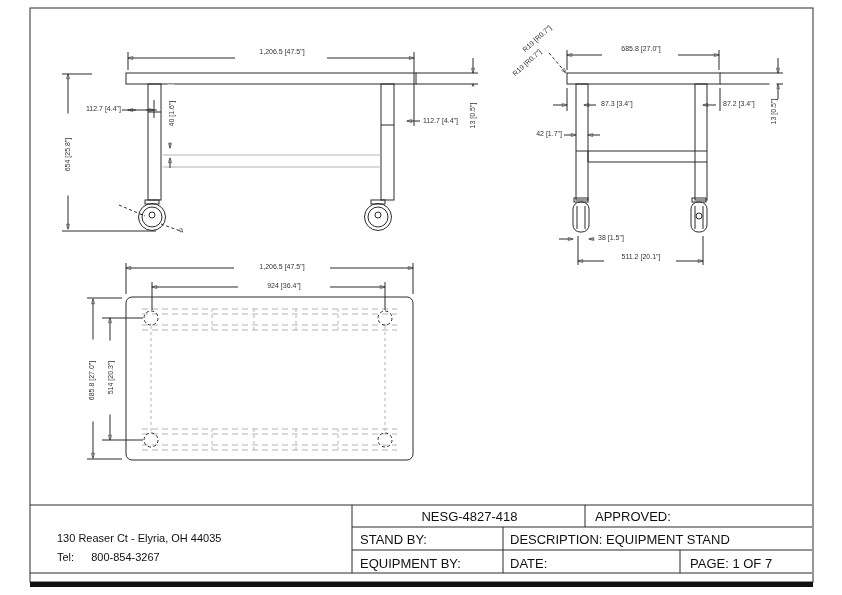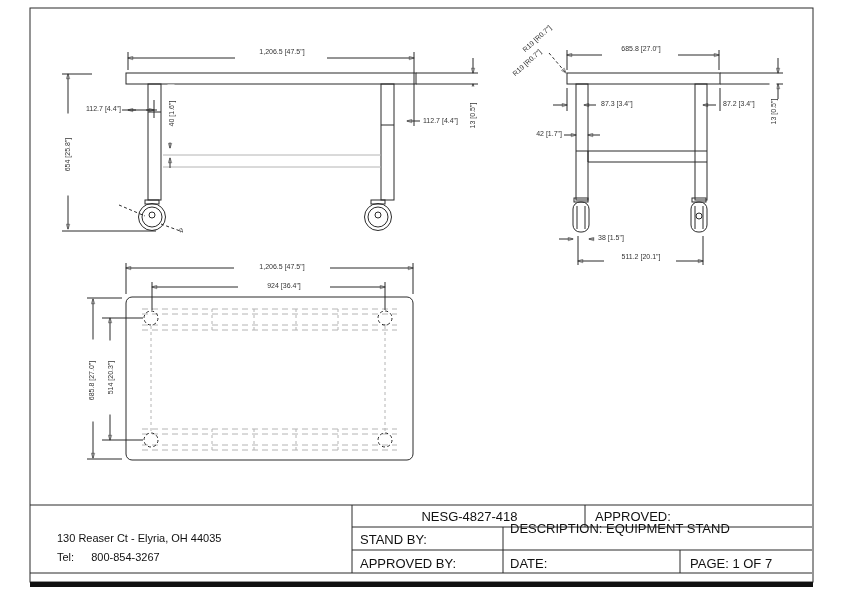--- a/index.html
+++ b/index.html
@@ -209,18 +209,18 @@
   <div class="dim rot" style="left:73px;top:374px;width:72px;">514 [20.3"]</div>
 
   <div class="tb" style="left:57px;top:532px;">130 Reaser Ct - Elyria, OH 44035</div>
   <div class="tb" style="left:57px;top:551px;">
     <span>Tel:</span>
     <span style="margin-left:14px;margin-top:48px;">800-854-3267</span>
   </div>
   <div class="tb2 ctr" style="left:372px;top:509px;width:195px;text-align:center;">NESG-4827-418</div>
   <div class="tb2" style="left:595px;top:509px;">APPROVED:</div>
   <div class="tb2" style="left:360px;top:532px;">STAND BY:</div>
-  <div class="tb2" style="left:510px;top:521px;">DESCRIPTION: EQUIPMENT STAND</div>
-  <div class="tb2" style="left:360px;top:556px;">APPROVED BY:</div>
+  <div class="tb2" style="left:510px;top:532px;">DESCRIPTION: EQUIPMENT STAND</div>
+  <div class="tb2" style="left:360px;top:556px;">EQUIPMENT BY:</div>
   <div class="tb2" style="left:510px;top:556px;">DATE:</div>
   <div class="tb2" style="left:690px;top:556px;">PAGE:  1  OF  7</div>
 
 </div>
 
 </body></html>

